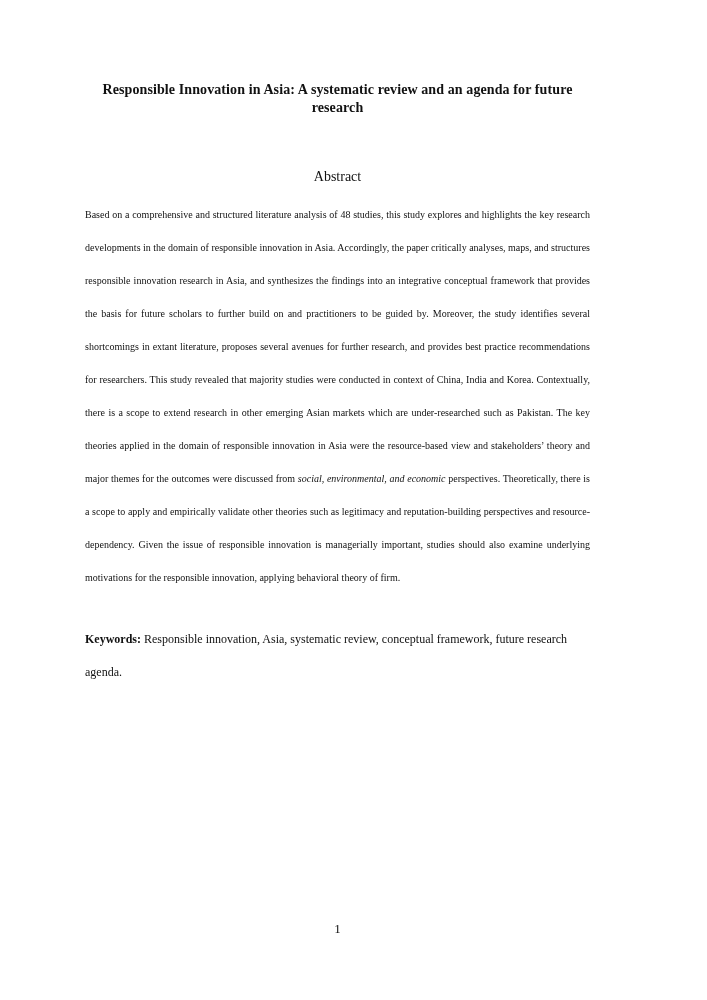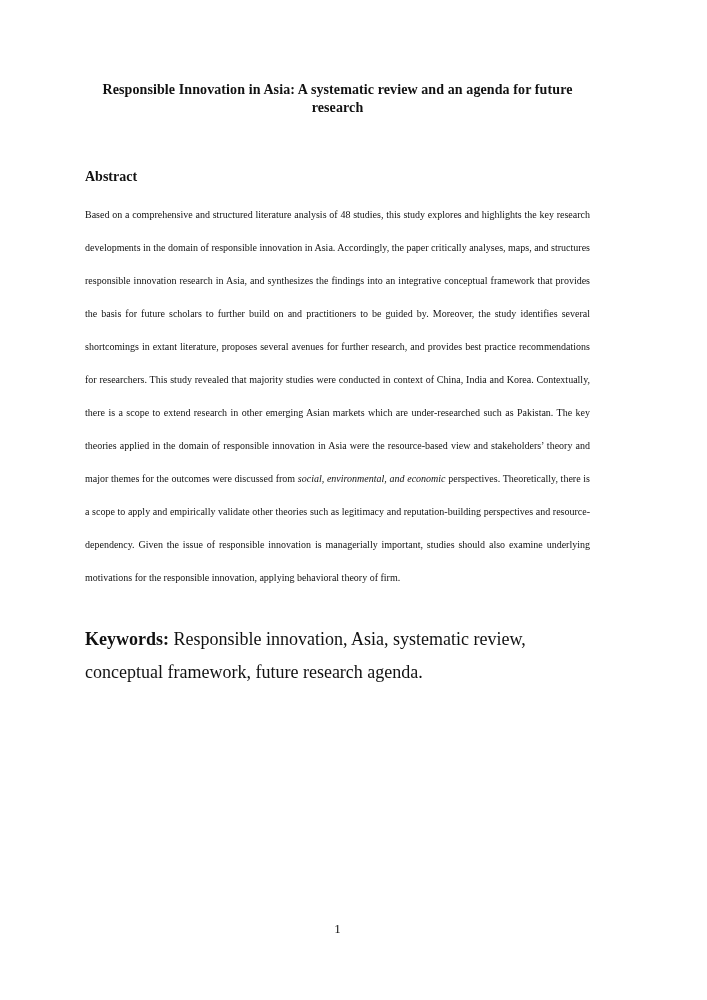--- a/index.html
+++ b/index.html
@@ -22,37 +22,37 @@
     margin: 0;
     font-size: 14px;
     font-weight: bold;
     line-height: 18px;
     text-align: center;
     letter-spacing: 0.1px;
   }
   .abstract-heading {
     margin: 51px 0 0 0;
     font-size: 14px;
-    font-weight: bold;
+    font-weight: normal;
     line-height: 18px;
-    text-align: left;
+    text-align: center;
   }
   .abstract-body {
     margin: 12px 0 0 0;
     font-size: 10px;
     line-height: 33px;
     text-align: justify;
     text-justify: inter-word;
   }
   .abstract-body .italic-phrase {
     font-style: italic;
   }
   .keywords-line {
     margin: 29px 0 0 0;
-    font-size: 18px;
+    font-size: 12px;
     line-height: 33px;
     text-align: left;
   }
   .keywords-line .kw-label {
     font-weight: bold;
   }
   .page-number {
     position: absolute;
     left: 0;
     right: 0;

